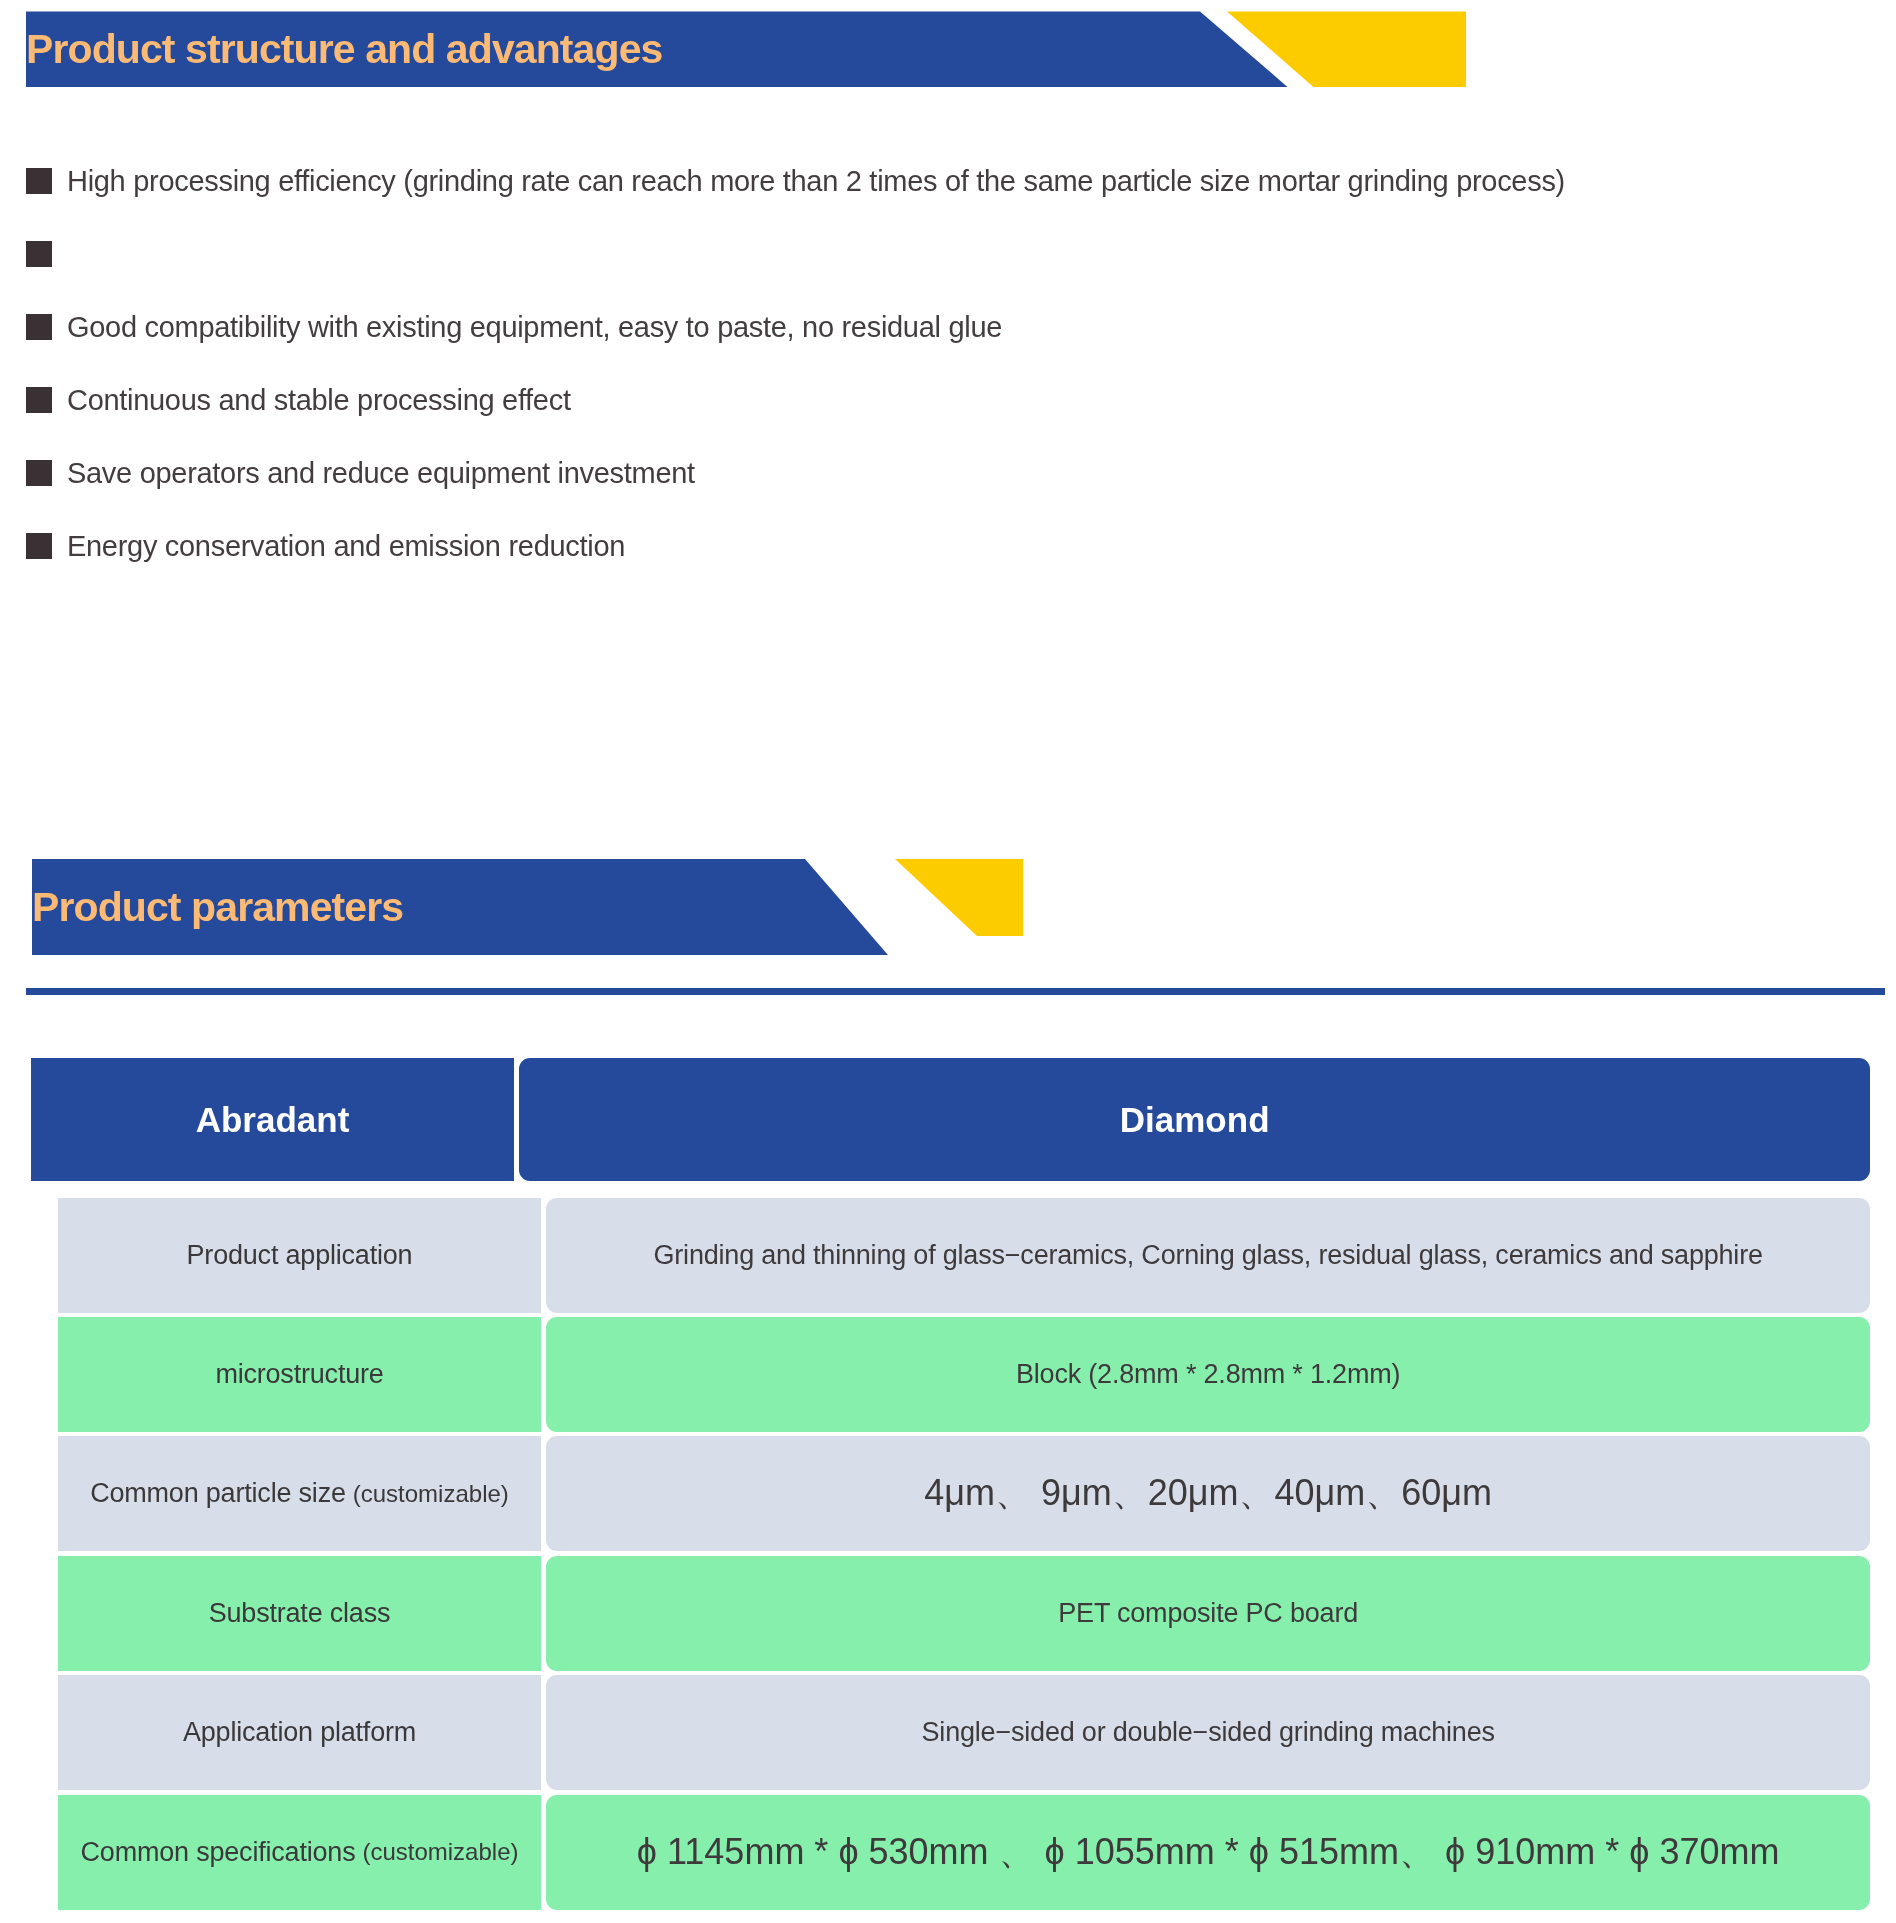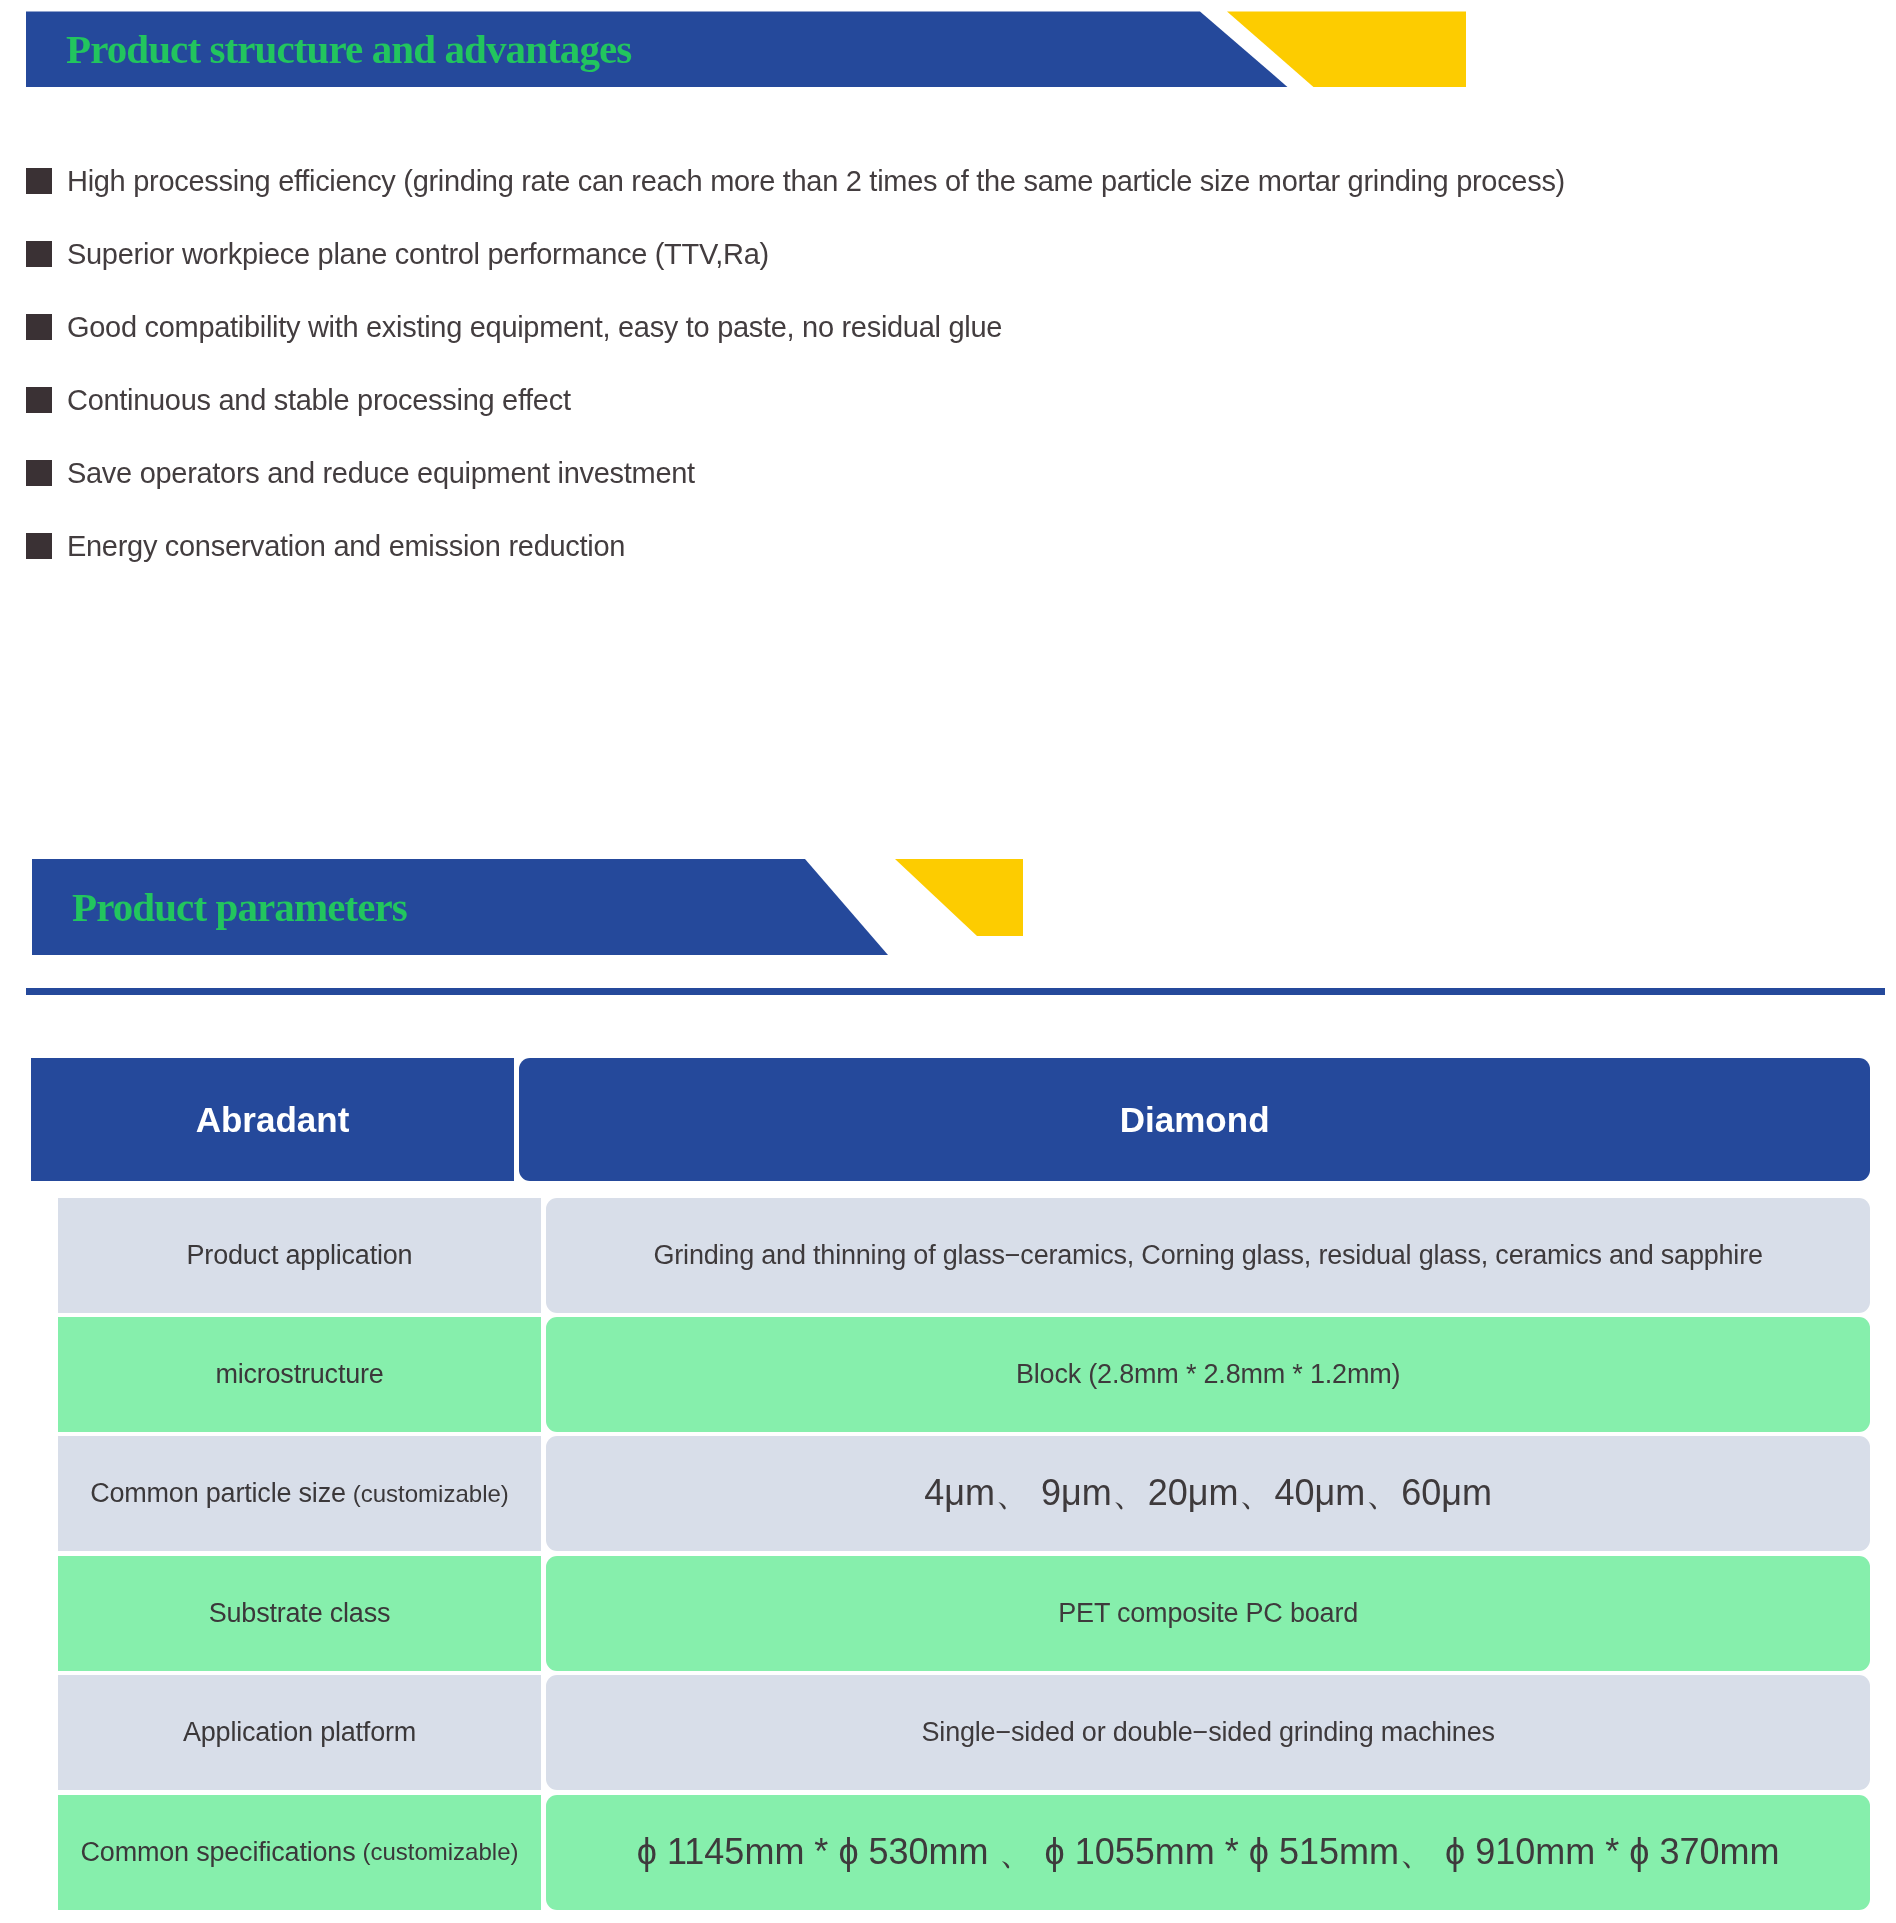--- a/index.html
+++ b/index.html
@@ -12,22 +12,22 @@
   }
 
   
   .banner-blue{
     position:absolute;
     background:#25499B;
     display:flex;align-items:center;
     clip-path:polygon(0 0, calc(100% - 88px) 0, 100% 100%, 0 100%);
   }
   .banner-blue .banner-title{
-    color:#22c55e;font-weight:bold;font-size:41px;
-    letter-spacing:-0.9px;padding-left:40px;white-space:nowrap;font-family:Liberation Serif, serif;
+    color:#fdba74;font-weight:bold;font-size:41px;
+    letter-spacing:-0.9px;white-space:nowrap;
   }
   .banner-yellow{
     position:absolute;background:#FDCC00;
   }
   #banner1-blue{left:26px;top:11.4px;width:1262px;height:76px;}
   #banner1-yellow{
     left:1227px;top:11.4px;width:239px;height:76px;
     clip-path:polygon(0 0, 100% 0, 100% 100%, 87px 100%);
   }
   #banner2-blue{
@@ -96,21 +96,20 @@
   </div>
   <div class="banner-yellow" id="banner1-yellow"></div>
 
   <ul class="bullets">
     <li>
       <span class="bullet-square"></span>
       <span class="bullet-text">High processing efficiency (grinding rate can reach more than 2 times of the same particle size mortar grinding process)</span>
     </li>
     <li>
       <span class="bullet-square"></span>
-      <span class="bullet-text">Superior workpiece plane control performance (TTV,Ra)</span>
     </li>
     <li>
       <span class="bullet-square"></span>
       <span class="bullet-text">Good compatibility with existing equipment, easy to paste, no residual glue</span>
     </li>
     <li>
       <span class="bullet-square"></span>
       <span class="bullet-text">Continuous and stable processing effect</span>
     </li>
     <li>

